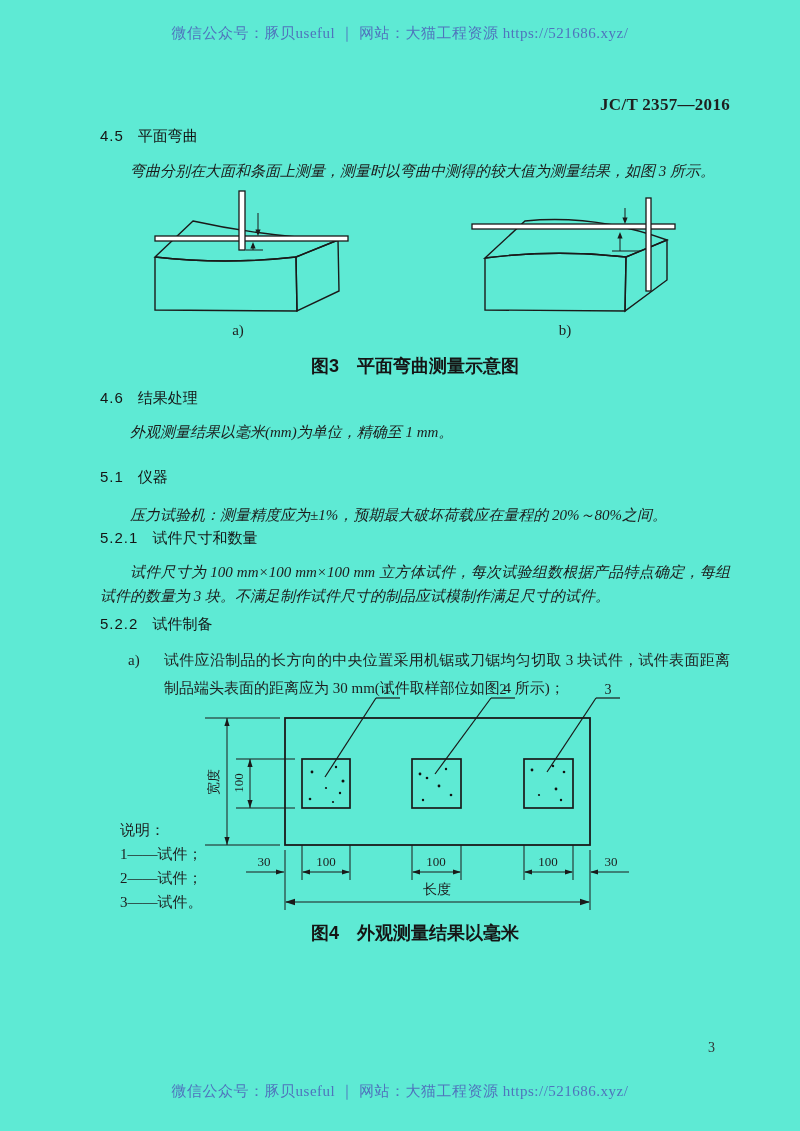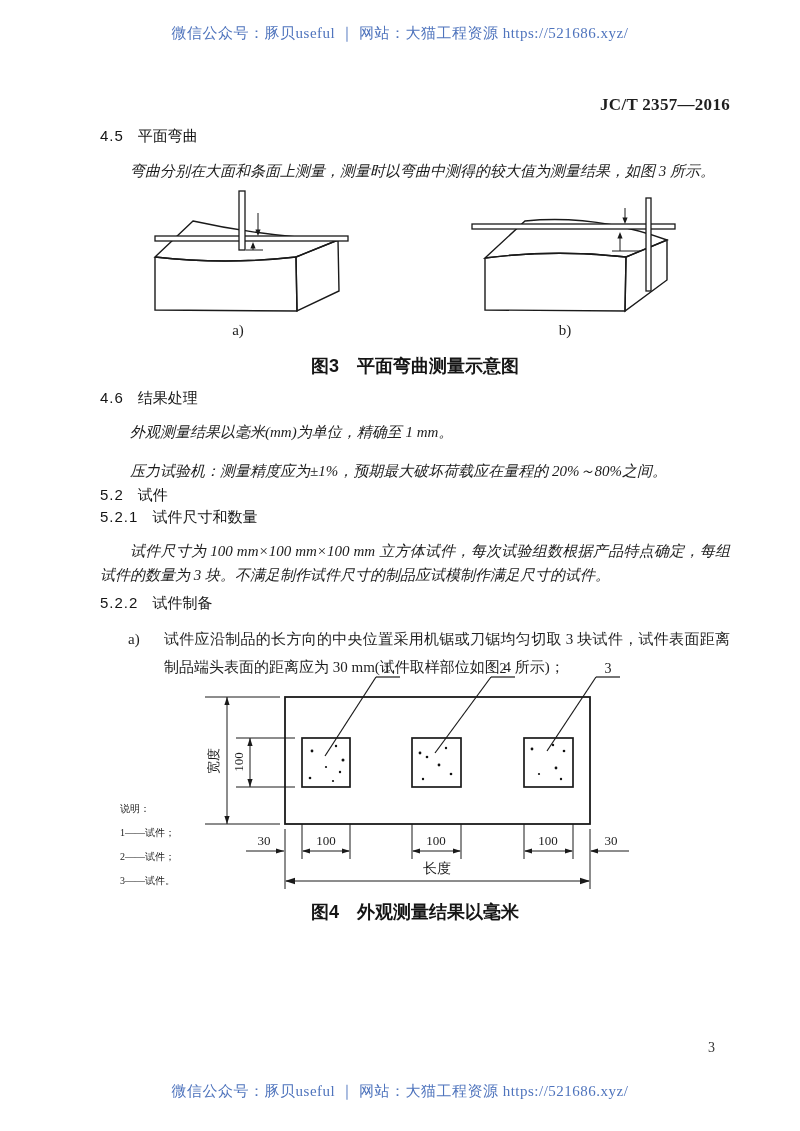--- a/index.html
+++ b/index.html
@@ -1,18 +1,18 @@
 <!DOCTYPE html>
 <html><head>
 <meta charset="utf-8">
 <style>
   html,body{margin:0;padding:0;background:#e8e8e8;}
   .page{
     position:relative;width:800px;height:1131px;margin:0 auto;
-    background:#ffffff;overflow:hidden;
+    background:#5eead4;overflow:hidden;
     font-family:"Liberation Serif","DejaVu Serif",serif;
     color:#1f1f1f;font-size:15px;
   }
   .promo{
     position:absolute;left:0;width:800px;text-align:center;
     font-size:15px;letter-spacing:.5px;color:#4f74bd;
     font-family:"Liberation Serif","DejaVu Serif",serif;
   }
   .promo.top{top:24px;}
   .promo.bottom{top:1082px;}
@@ -50,21 +50,21 @@
   .p51{margin-top:17px;line-height:22px;}
   .h52{margin-top:3px;}
   .h521{margin-top:2px;}
   .p521{margin-top:12px;line-height:24px;}
   .h522{margin-top:6px;}
   .item-a{display:flex;margin-top:12px;padding-left:28px;line-height:28px;}
   .item-a .marker{width:36px;flex:0 0 36px;}
   .item-a .txt{flex:1;text-align:justify;}
   .fig4{position:relative;height:235px;margin-top:-20px;}
   .fig4 svg{position:absolute;left:40px;top:0;}
-  .legend{position:absolute;left:20px;top:136px;font-size:10px;line-height:24px;color:#1c1c1c;}
+  .legend{position:absolute;left:20px;top:136px;font-size:15px;line-height:24px;color:#1c1c1c;}
   .fig4-caption{margin-top:6px;}
   .page-num{position:absolute;top:1040px;right:85px;font-size:14px;color:#333;}
   svg text{font-family:"Liberation Serif","DejaVu Serif",serif;fill:#1c1c1c;}
   .line{stroke:#1a1a1a;fill:none;}
 </style>
 </head>
 <body>
 
 <div class="page">
 
@@ -129,25 +129,25 @@
     </div>
 
     <div class="fig-caption">图3　平面弯曲测量示意图</div>
 
     <div class="h-sec h46">
       <span class="num">4.6</span><span>结果处理</span>
     </div>
     <p class="para p46">外观测量结果以毫米(mm)为单位，精确至 1 mm。</p>
 
 
+    <div class="h-sec h51">
+      <span class="num">5.1</span><span>仪器</span>
+    </div>
     <p class="para p51">压力试验机：测量精度应为±1%，预期最大破坏荷载应在量程的 20%～80%之间。</p>
 
-    <div class="h-sec h52">
-      <span class="num">5.2</span><span>试件</span>
-    </div>
 
     <div class="h-sec h521">
       <span class="num">5.2.1</span><span>试件尺寸和数量</span>
     </div>
     <p class="para p521">试件尺寸为 100 mm×100 mm×100 mm 立方体试件，每次试验组数根据产品特点确定，每组试件的数量为 3 块。不满足制作试件尺寸的制品应试模制作满足尺寸的试件。</p>
 
     <div class="h-sec h522">
       <span class="num">5.2.2</span><span>试件制备</span>
     </div>
 

